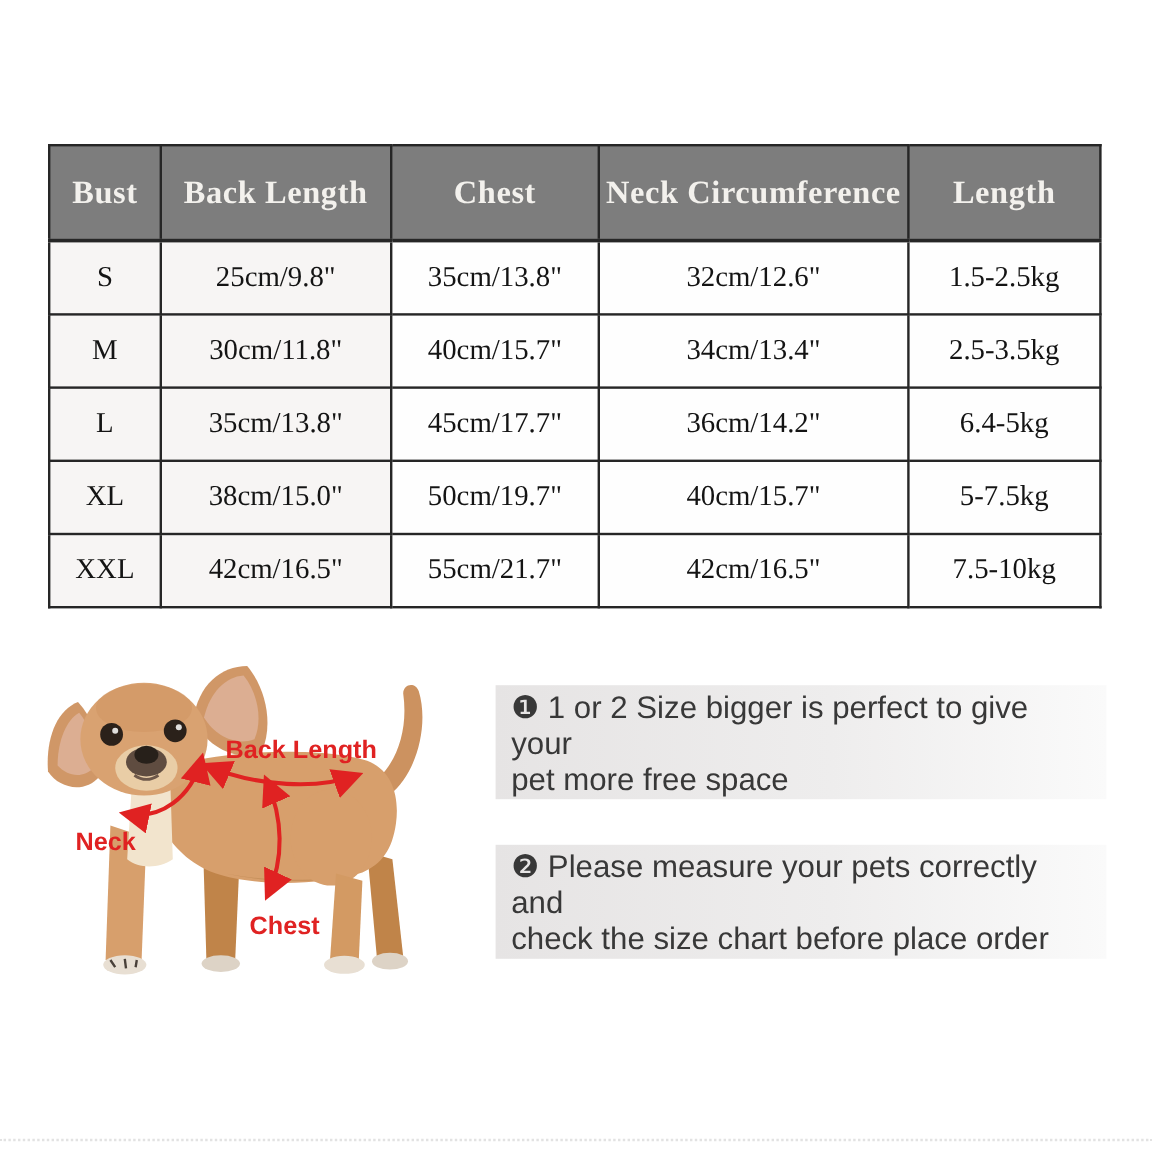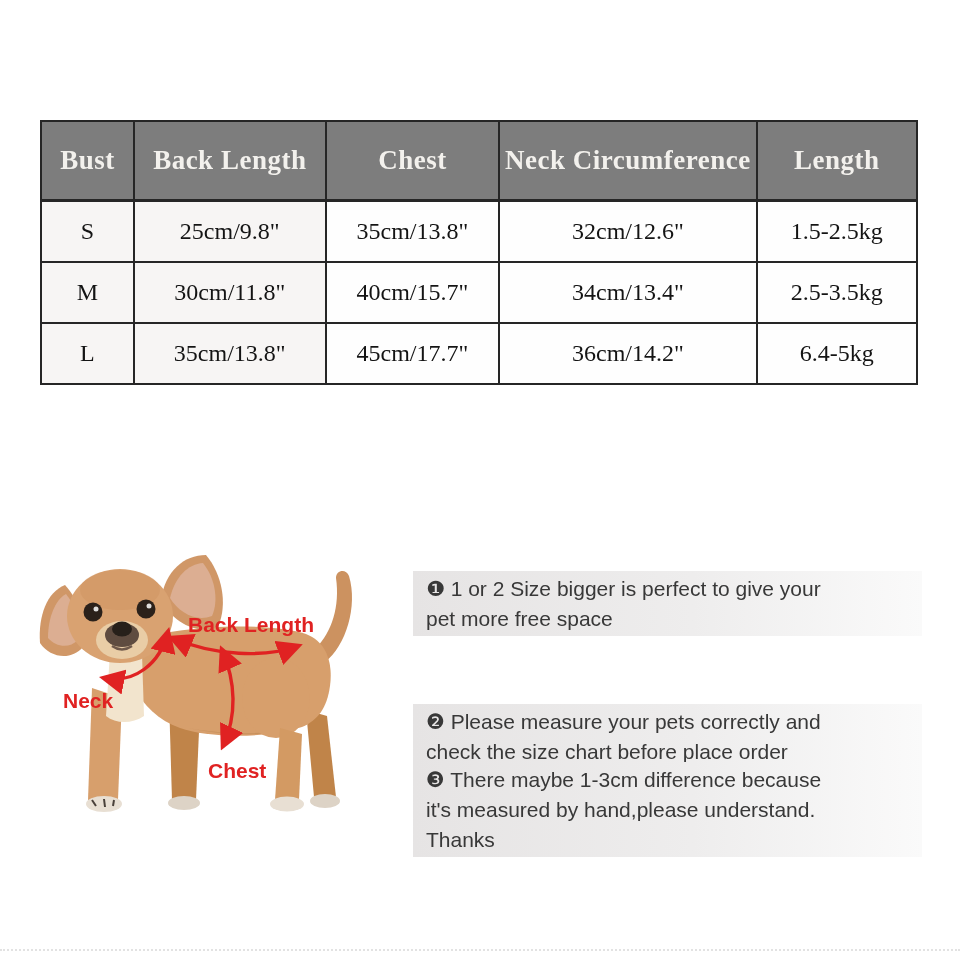--- a/index.html
+++ b/index.html
@@ -54,21 +54,21 @@
     font-weight:700;font-size:21px;
   }
 
   
   .note{
     position:absolute;left:413px;width:509px;
     box-sizing:border-box;
     margin:0;padding:3px 10px 2px 13px;
     background:linear-gradient(to right,#e6e4e4 0%,#eeeded 55%,#fafafa 100%);
     color:var(--note-fg,#383838);
-    font-size:21px;line-height:30px;
+    font-size:26px;line-height:30px;
     white-space:pre-line;
   }
   .note-1{top:571px;}
   .note-2{top:704px;}
   .note-3{top:762px;}
 
   .footer-line{
     position:absolute;left:0;top:949px;width:960px;height:0;
     border-top:2px dotted #e2e2e2;
   }
@@ -110,20 +110,34 @@
           <td>34cm/13.4"</td>
           <td>2.5-3.5kg</td>
         </tr>
         <tr>
           <td>L</td>
           <td>35cm/13.8"</td>
           <td>45cm/17.7"</td>
           <td>36cm/14.2"</td>
           <td>6.4-5kg</td>
         </tr>
+        <tr>
+          <td>XL</td>
+          <td>38cm/15.0"</td>
+          <td>50cm/19.7"</td>
+          <td>40cm/15.7"</td>
+          <td>5-7.5kg</td>
+        </tr>
+        <tr>
+          <td>XXL</td>
+          <td>42cm/16.5"</td>
+          <td>55cm/21.7"</td>
+          <td>42cm/16.5"</td>
+          <td>7.5-10kg</td>
+        </tr>
       </tbody>
   </table>
 
   <svg class="dog-figure" viewBox="0 0 350 300">
     <defs>
       <marker id="arrR" viewBox="0 0 10 10" refX="8" refY="5" markerWidth="7.5" markerHeight="7.5" orient="auto-start-reverse">
         <path class="arrow-head" d="M0,0 L10,5 L0,10 z"></path>
       </marker>
     </defs>
 
@@ -178,18 +192,15 @@
     </g>
     <text class="diagram-label" x="158" y="84">Back Length</text>
     <text class="diagram-label" x="33" y="160">Neck</text>
     <text class="diagram-label" x="178" y="230">Chest</text>
   </svg>
 
   <p class="note note-1">❶ 1 or 2 Size bigger is perfect to give your
 pet more free space</p>
   <p class="note note-2">❷ Please measure your pets correctly and
 check the size chart before place order</p>
-  <p class="note note-3">❸ There maybe 1-3cm difference because
-it's measured by hand,please understand.
-Thanks</p>
 
   <div class="footer-line"></div>
 </div>
 
 </body></html>

